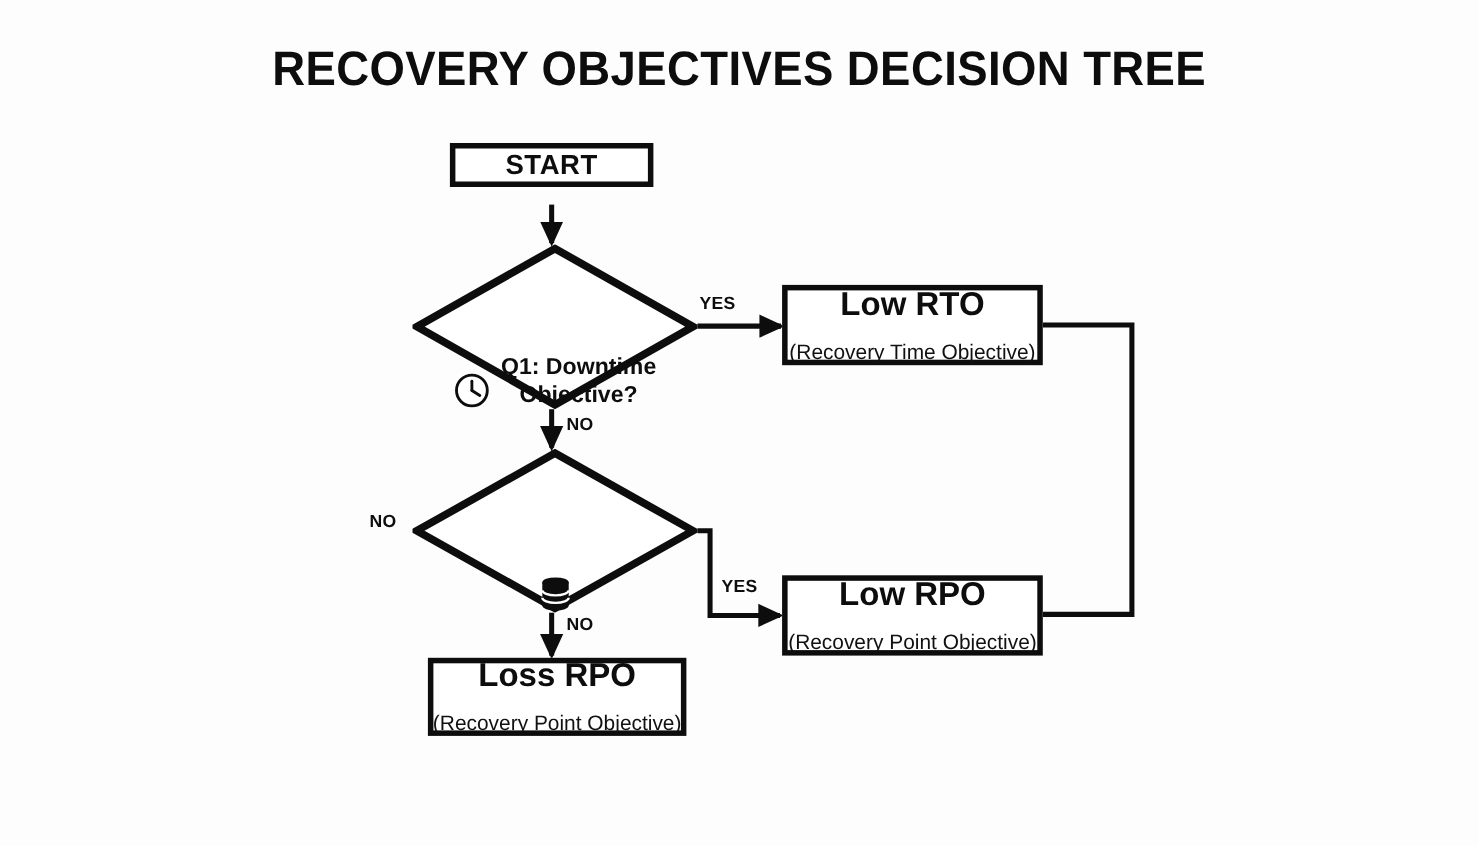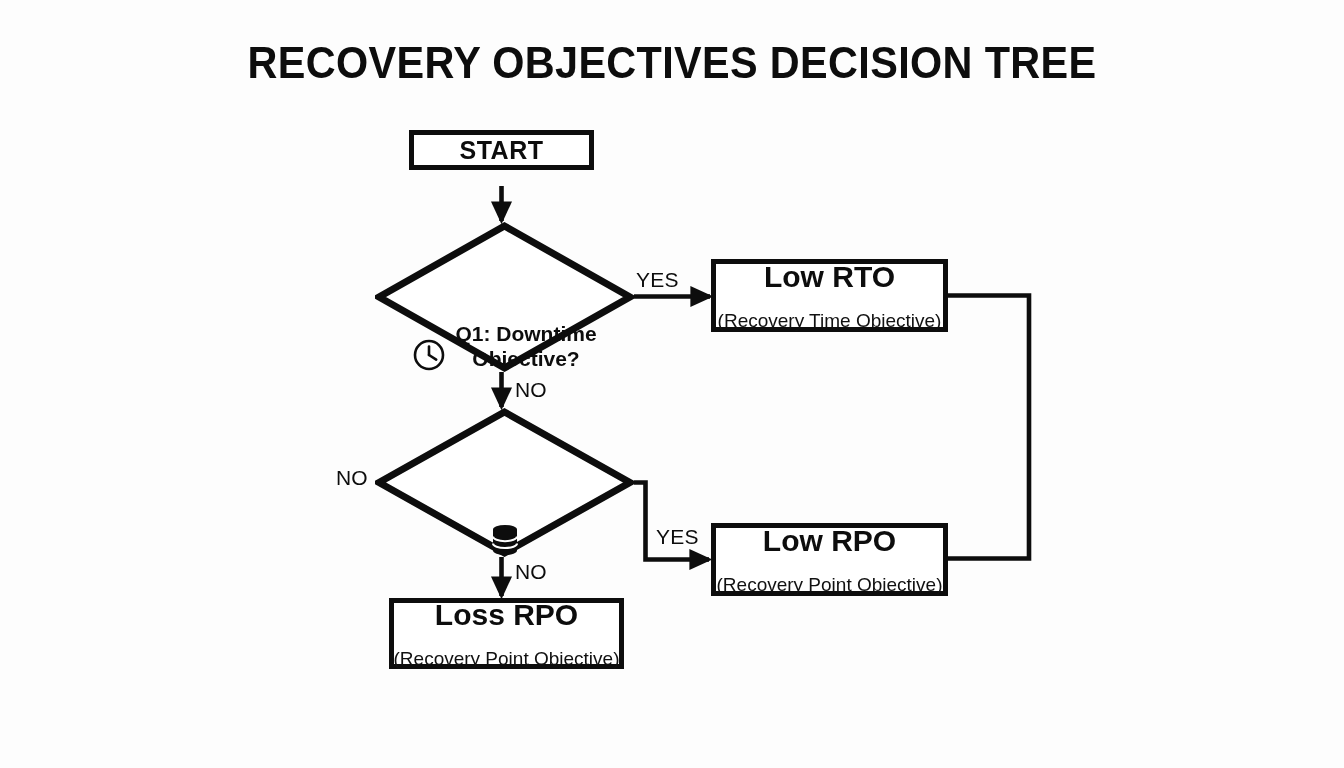--- a/index.html
+++ b/index.html
@@ -142,22 +142,22 @@
 
   
   .icon-clock, .icon-db {
     flex: 0 0 auto;
     display: block;
   }
 
   
   .edge-label {
     position: absolute;
-    font-size: 21px;
-    font-weight: normal;
+    font-size: 16px;
+    font-weight: bold;
     color: #0d0d0d;
     white-space: nowrap;
     letter-spacing: 0.2px;
   }
   #lbl-yes-1 { left: 636px; top: 268px; }
   #lbl-no-1  { left: 515px; top: 378px; }
   #lbl-no-left { left: 336px; top: 466px; }
   #lbl-yes-2 { left: 656px; top: 525px; }
   #lbl-no-2  { left: 515px; top: 560px; }
 </style>

